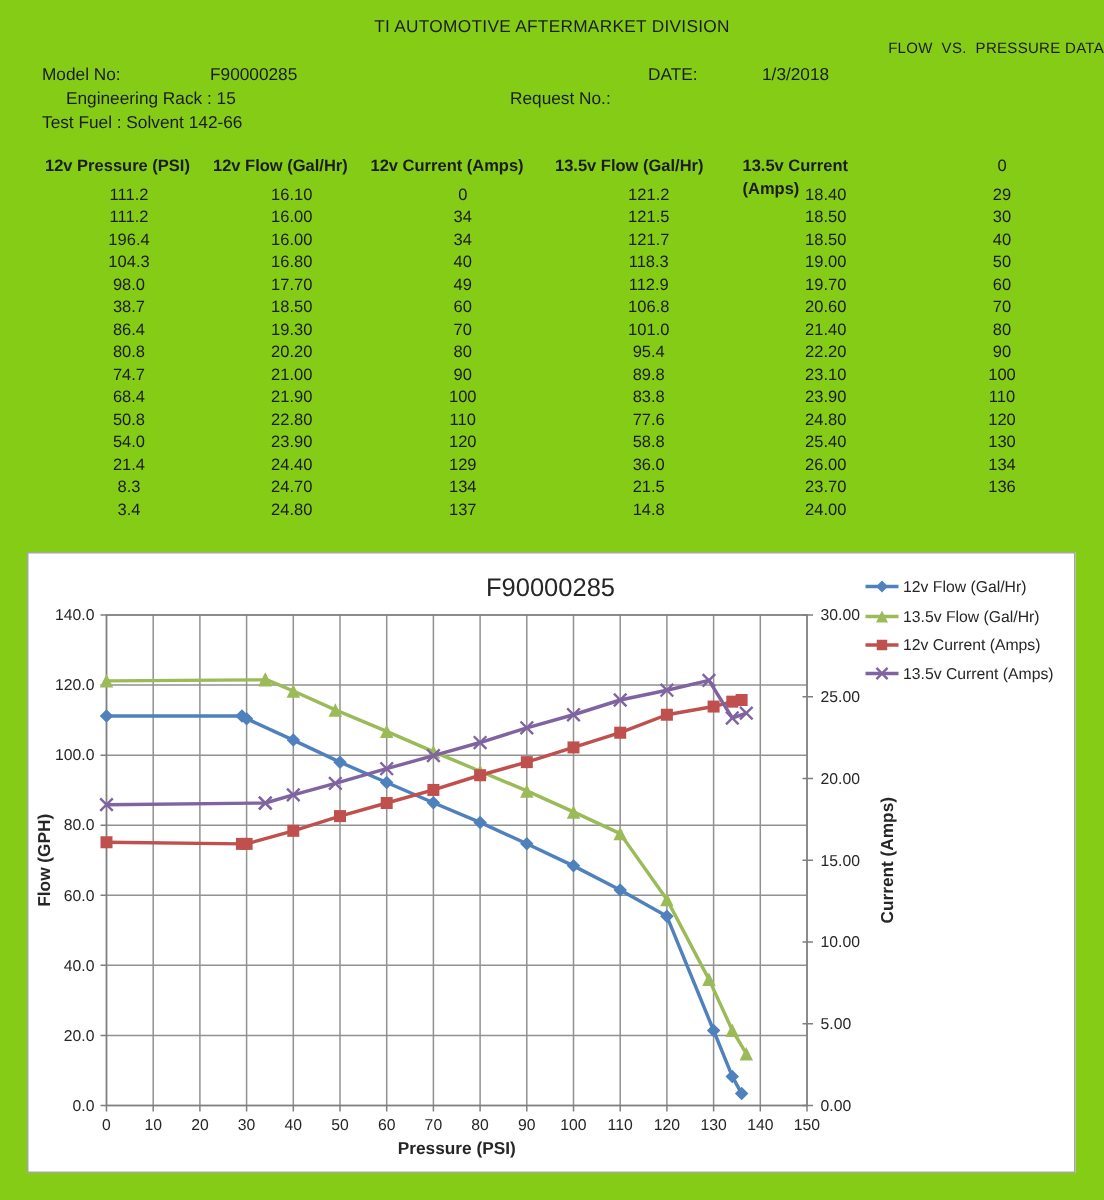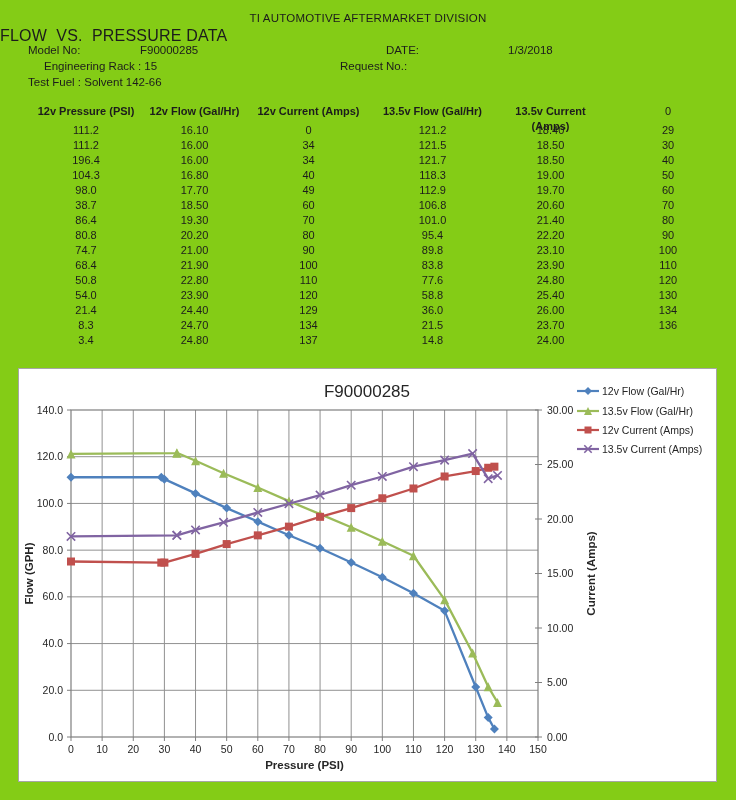--- a/index.html
+++ b/index.html
@@ -1,35 +1,35 @@
 <!DOCTYPE html>
 <html><head>
 <meta charset="utf-8">
 <style>
   html,body{margin:0;padding:0;background:#ffffff;}
   .page{
     position:relative;width:736px;height:800px;background:#84cc16;
     font-family:"Liberation Sans",sans-serif;color:#1c1c1c;overflow:hidden;
   }
   .doc-title{position:absolute;top:12px;left:0;right:0;text-align:center;font-size:11.5px;letter-spacing:.2px;}
-  .doc-subtitle{position:absolute;top:27px;left:0;right:0;text-align:left;font-size:16px;white-space:pre;letter-spacing:.2px;}
+  .doc-subtitle{position:absolute;top:27px;left:0;right:0;text-align:right;font-size:10px;white-space:pre;letter-spacing:.2px;}
   .info{position:absolute;font-size:11.5px;white-space:pre;}
   .i-model-label{left:28px;top:44px;}
   .i-model-value{left:140px;top:44px;}
-  .i-date-label{left:340px;top:44px;width:125px;text-align:center;}
+  .i-date-label{left:340px;top:44px;width:125px;text-align:right;}
   .i-date-value{left:508px;top:44px;}
   .i-rack{left:44px;top:60px;}
   .i-request{left:340px;top:60px;width:125px;text-align:left;}
   .i-fuel{left:28px;top:76px;}
   .data-table{
     position:absolute;left:30px;top:104px;display:grid;
     grid-template-columns:112px 105px 123px 125px 111px 124px;
   }
   .data-table .th{
-    font-weight:bold;font-size:11px;text-align:center;height:19px;line-height:15px;
+    font-weight:bold;font-size:11px;height:19px;line-height:15px;
   }
   .data-table .td{
     font-size:11px;text-align:center;height:15px;line-height:15px;
   }
   .chart-box{
     position:absolute;left:18px;top:368px;width:699px;height:414px;
     border:1.5px solid #a6a6a6;box-sizing:border-box;background:#fff;
   }
   .chart-box svg{display:block;}
   svg text{font-family:"Liberation Sans",sans-serif;fill:#262626;}

